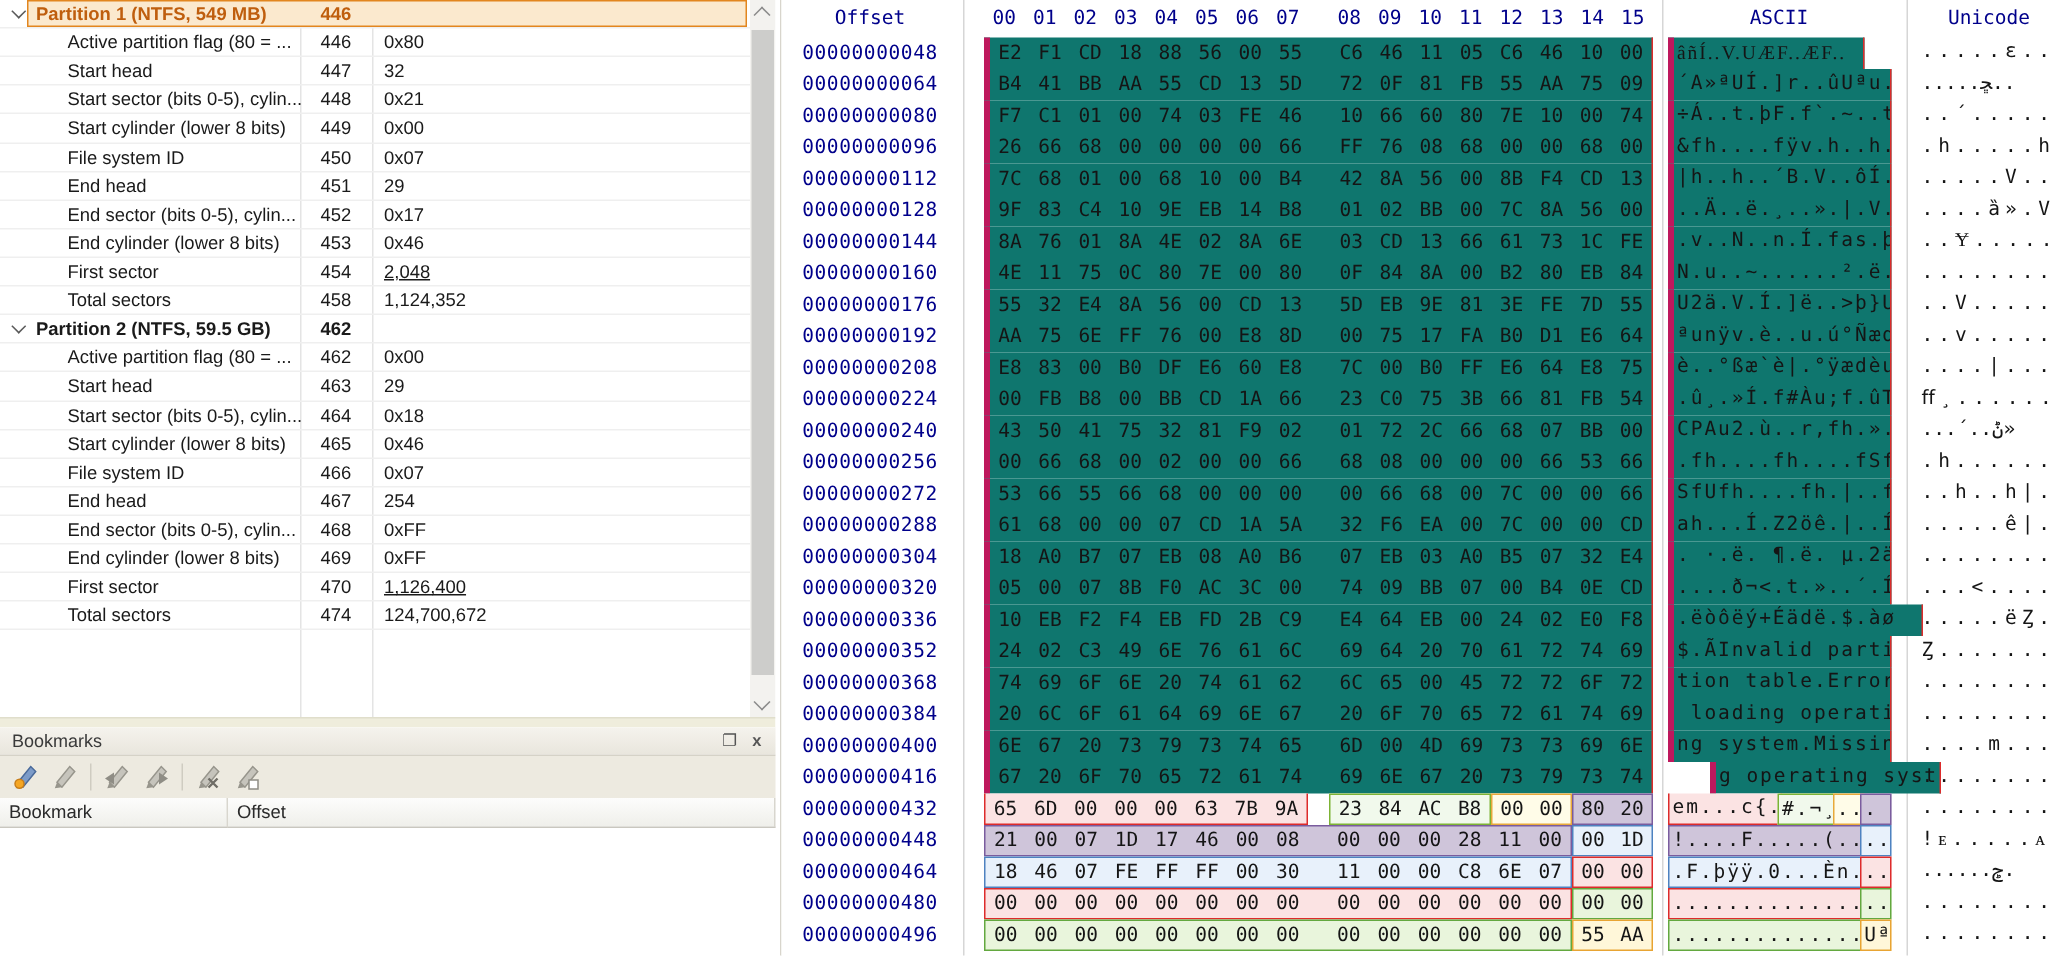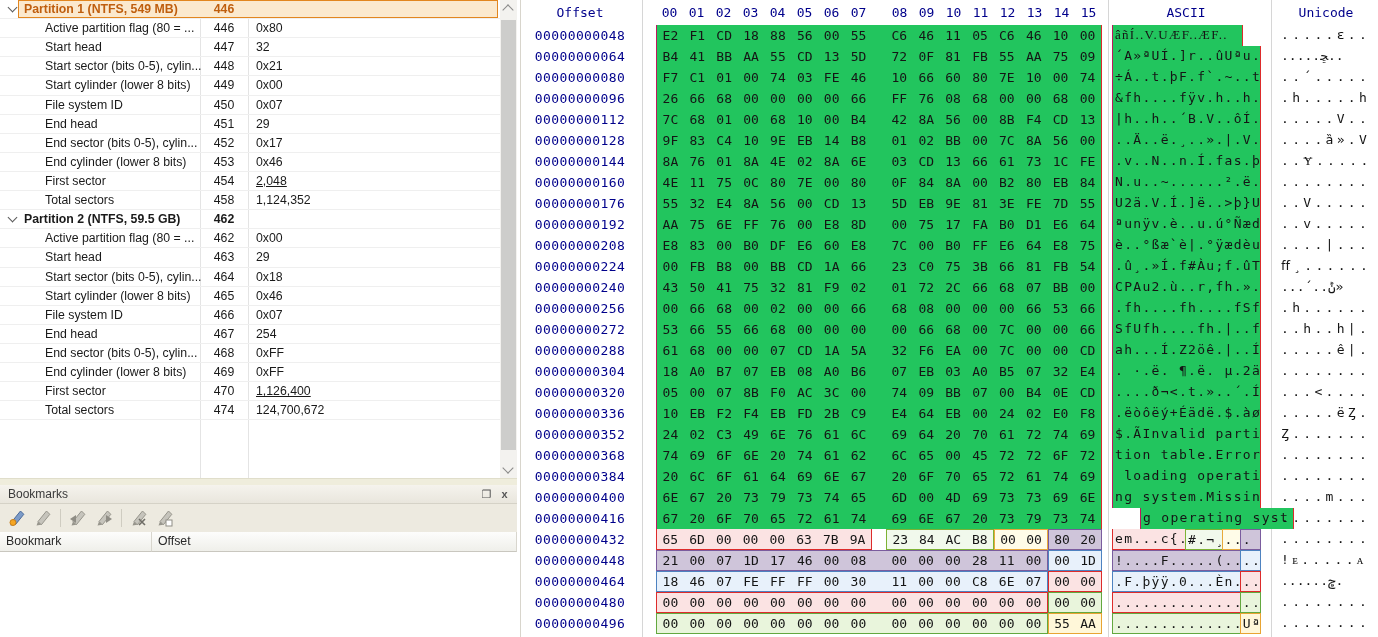--- a/index.html
+++ b/index.html
@@ -76,21 +76,21 @@
   .seg { position:absolute; top:0; height:21px; display:flex; align-items:center; }
   .hbyte { display:inline-block; width:27px; text-align:center; font-size:13px; color:#151515;
     line-height:19px; }
   .hgap { display:inline-block; width:14px; }
   .aseg { position:absolute; top:0; height:21px; line-height:20px; font-size:13px;
     color:#151515; white-space:pre; letter-spacing:1.3px; overflow:hidden; padding-left:2px; }
   .uni { position:absolute; left:760px; top:0; width:100px; height:21px; line-height:20px;
     font-size:13px; color:#151515; white-space:pre; letter-spacing:3.3px; overflow:hidden; }
 
   
-  .c-b   { background:#22c55e; border-left:1px solid #be185d; border-right:1px solid #DD2B2B; }
+  .c-b   { background:#0f766e; border-left:4px solid #be185d; border-right:1px solid #DD2B2B; }
   .c-bc  { background:#FBE3E3; border-left:1px solid #DD2B2B; border-right:1px solid #DD2B2B;
            border-bottom:1px solid #DD2B2B; }
   .c-sig { background:#F1F9EC; border:1px solid #7DB335; }
   .c-pad { background:#FFFCE8; border:1px solid #E8A93A; }
   .c-p1  { background:#CFC5DA; border:1px solid #7A5C9E; }
   .c-p2  { background:#E8F1FB; border:1px solid #4E82C0; }
   .c-p3  { background:#FBE3E3; border:1px solid #DD2B2B; }
   .c-p4  { background:#E9F5DC; border:1px solid #63A83F; }
   .c-aa  { background:#FFF7D9; border:1px solid #E8A433; }
 </style>
@@ -756,21 +756,21 @@
           <span class="hgap"></span>
           <span class="hbyte">E4</span>
           <span class="hbyte">64</span>
           <span class="hbyte">EB</span>
           <span class="hbyte">00</span>
           <span class="hbyte">24</span>
           <span class="hbyte">02</span>
           <span class="hbyte">E0</span>
           <span class="hbyte">F8</span>
         </div>
-        <div class="aseg c-b" style="left: 591px; width: 149px; text-align: center;">.ëòôëý+Éädë.$.àø</div>
+        <div class="aseg c-b" style="left: 591px; width: 170px;">.ëòôëý+Éädë.$.àø</div>
         <div class="uni">.....ëȤ.</div>
       </div>
       <div class="hrow">
         <div class="hoff">00000000352</div>
         <div class="seg c-b" style="left: 135px; width: 446px;">
           <span class="hbyte">24</span>
           <span class="hbyte">02</span>
           <span class="hbyte">C3</span>
           <span class="hbyte">49</span>
           <span class="hbyte">6E</span>

